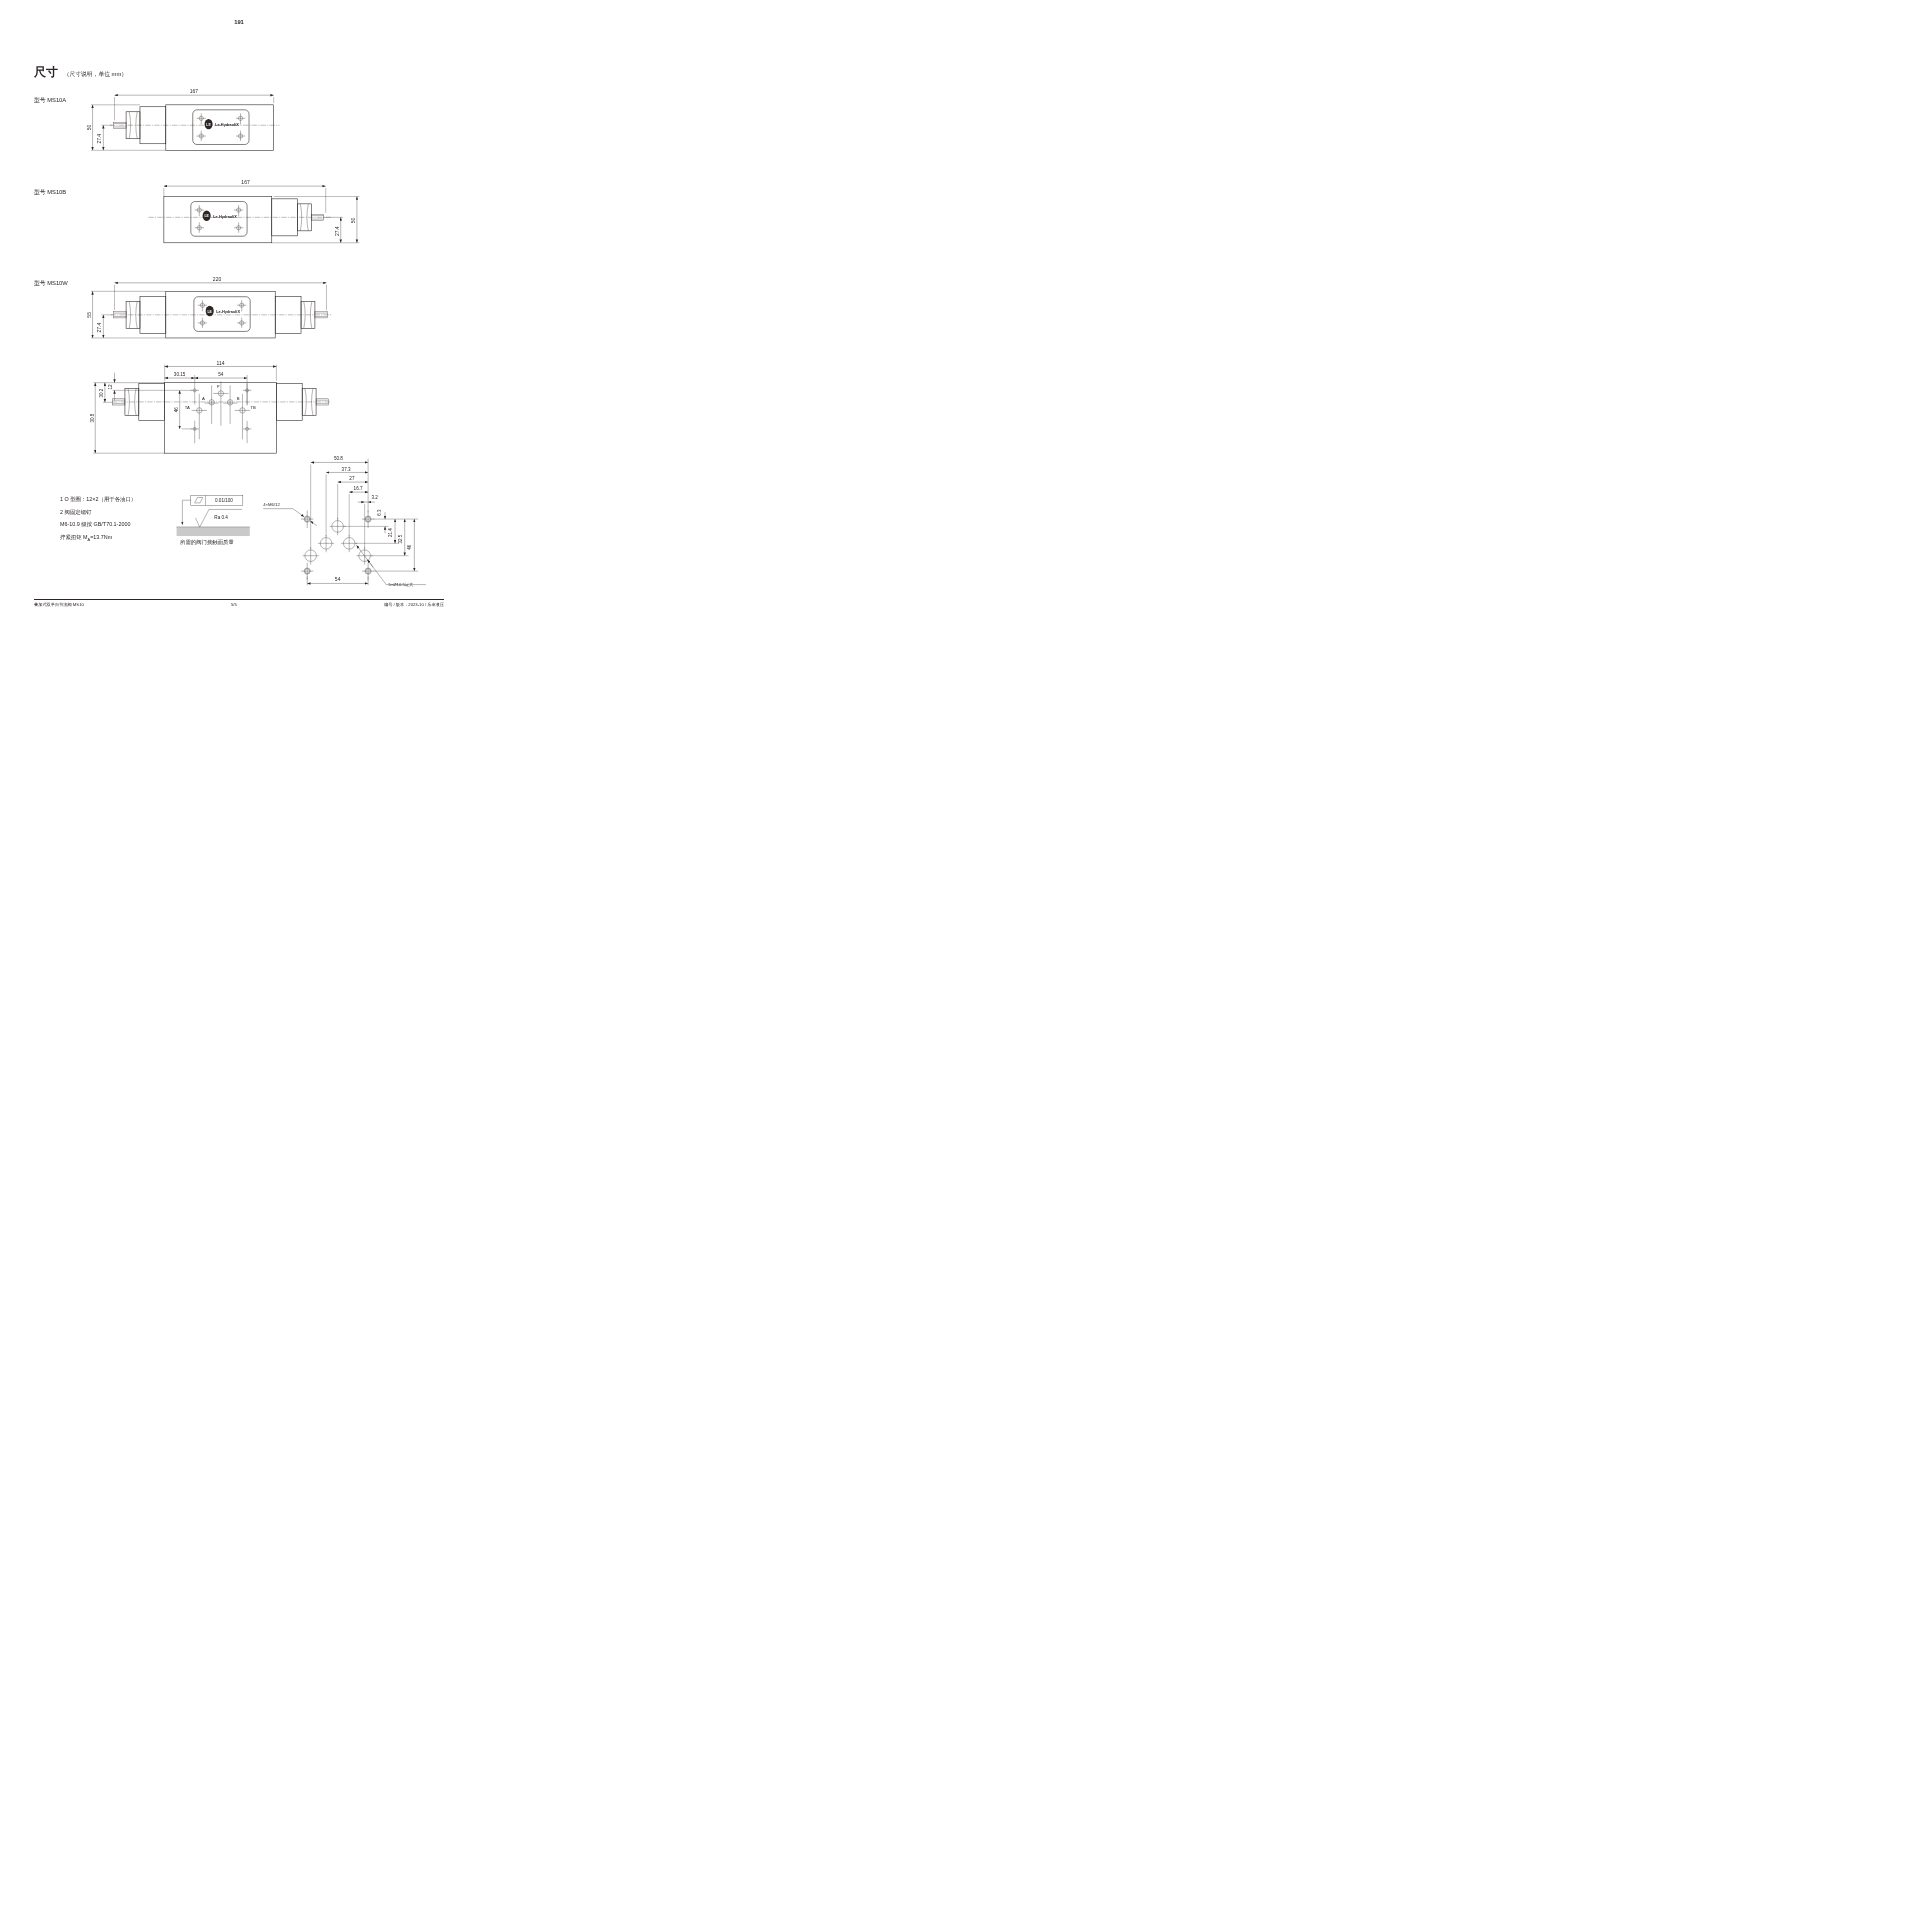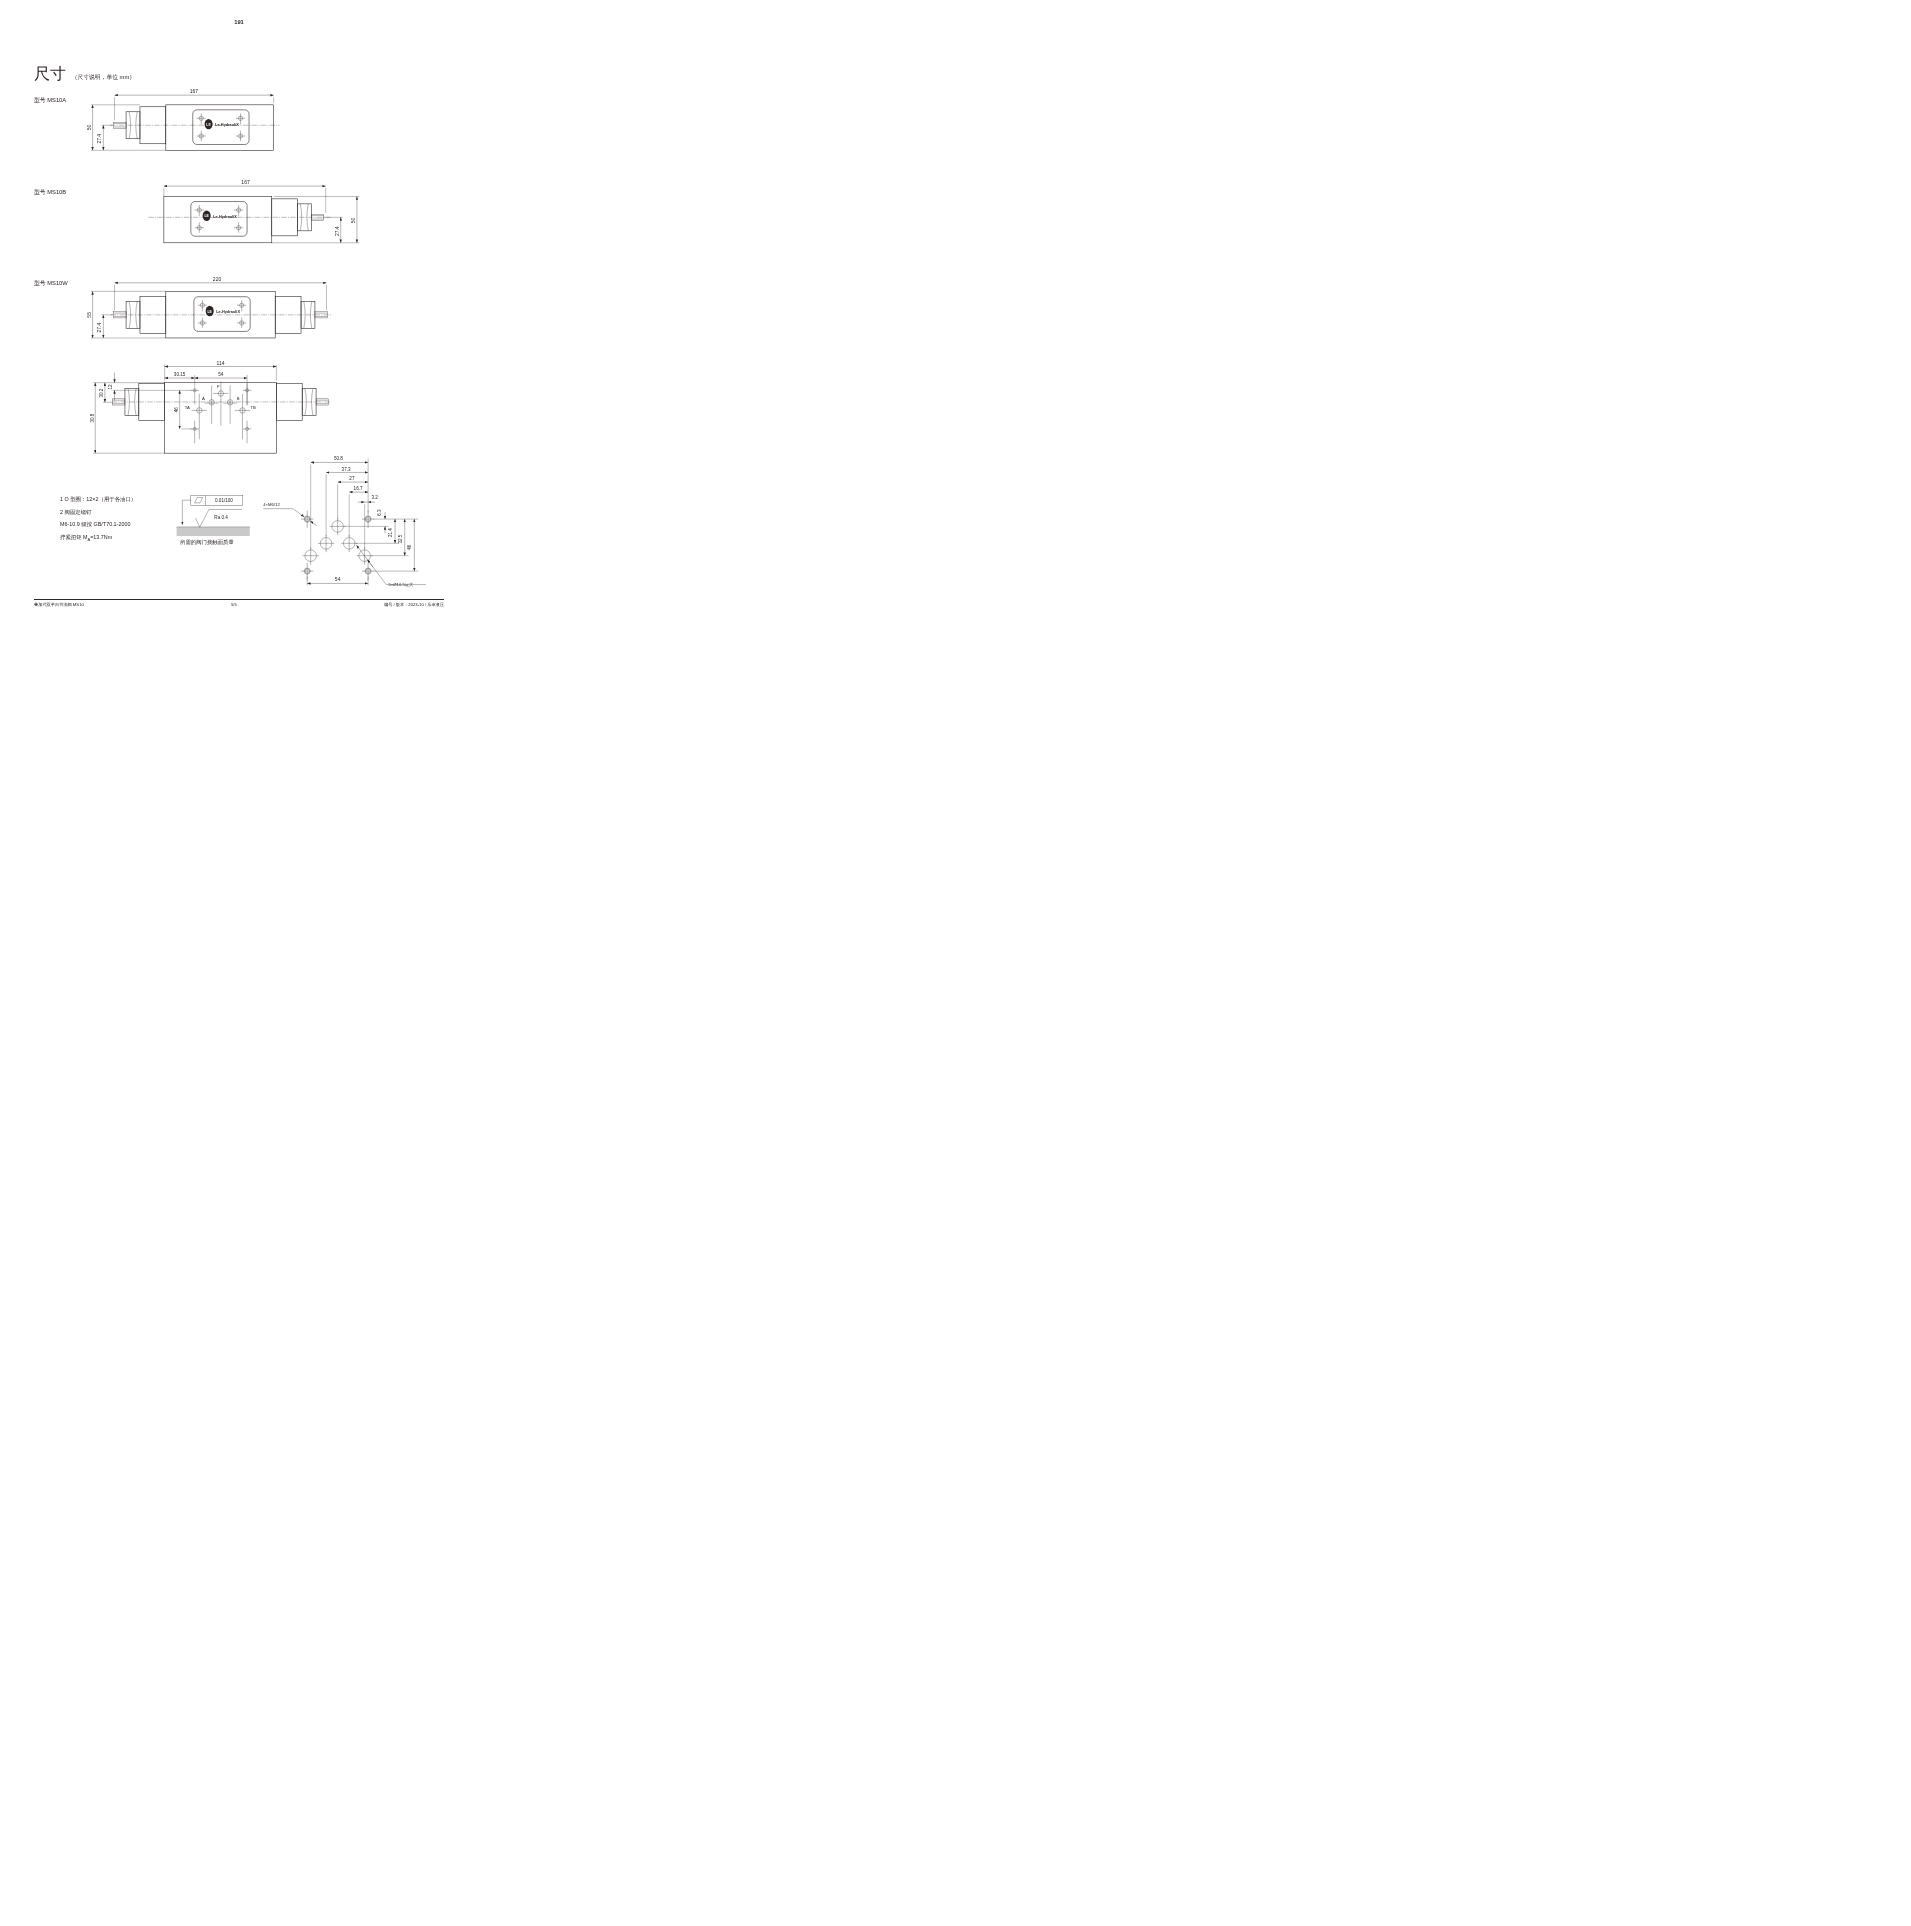--- a/index.html
+++ b/index.html
@@ -1,21 +1,21 @@
 <!DOCTYPE html>
 <html style="font-size:6.2px"><head>
 <meta charset="utf-8">
 <style>
   html,body{margin:0;padding:0;background:#ffffff;}
   #page{position:relative;width:478px;height:637px;background:#ffffff;overflow:hidden;
         font-family:"Liberation Sans",sans-serif;color:#2b2523;}
   .abs{position:absolute;}
   #page-number{left:0;top:18.5px;width:478px;text-align:center;font-size:5.8px;font-weight:bold;}
   #title-block{left:34px;top:64px;}
-  #title-main{font-size:16px;font-weight:normal;display:inline-block;}
+  #title-main{font-size:12px;font-weight:bold;display:inline-block;}
   #title-sub{font-size:5.8px;margin-left:3.9px;}
   .model-label{font-size:5.8px;}
   #label-ms10a{left:34px;top:96px;}
   #label-ms10b{left:34px;top:188px;}
   #label-ms10w{left:34px;top:279px;}
   #notes{left:60px;top:493px;font-size:5.4px;line-height:12.7px;white-space:nowrap;}
   #notes sub{font-size:3.9px;}
   #footer-line{left:34px;top:599px;width:410px;border-top:0.4px solid #2b2523;height:0;}
   #footer-row{left:34px;top:602px;width:410px;display:flex;justify-content:space-between;font-size:4.2px;}
   svg text{font-family:"Liberation Sans",sans-serif;fill:#2b2523;}

